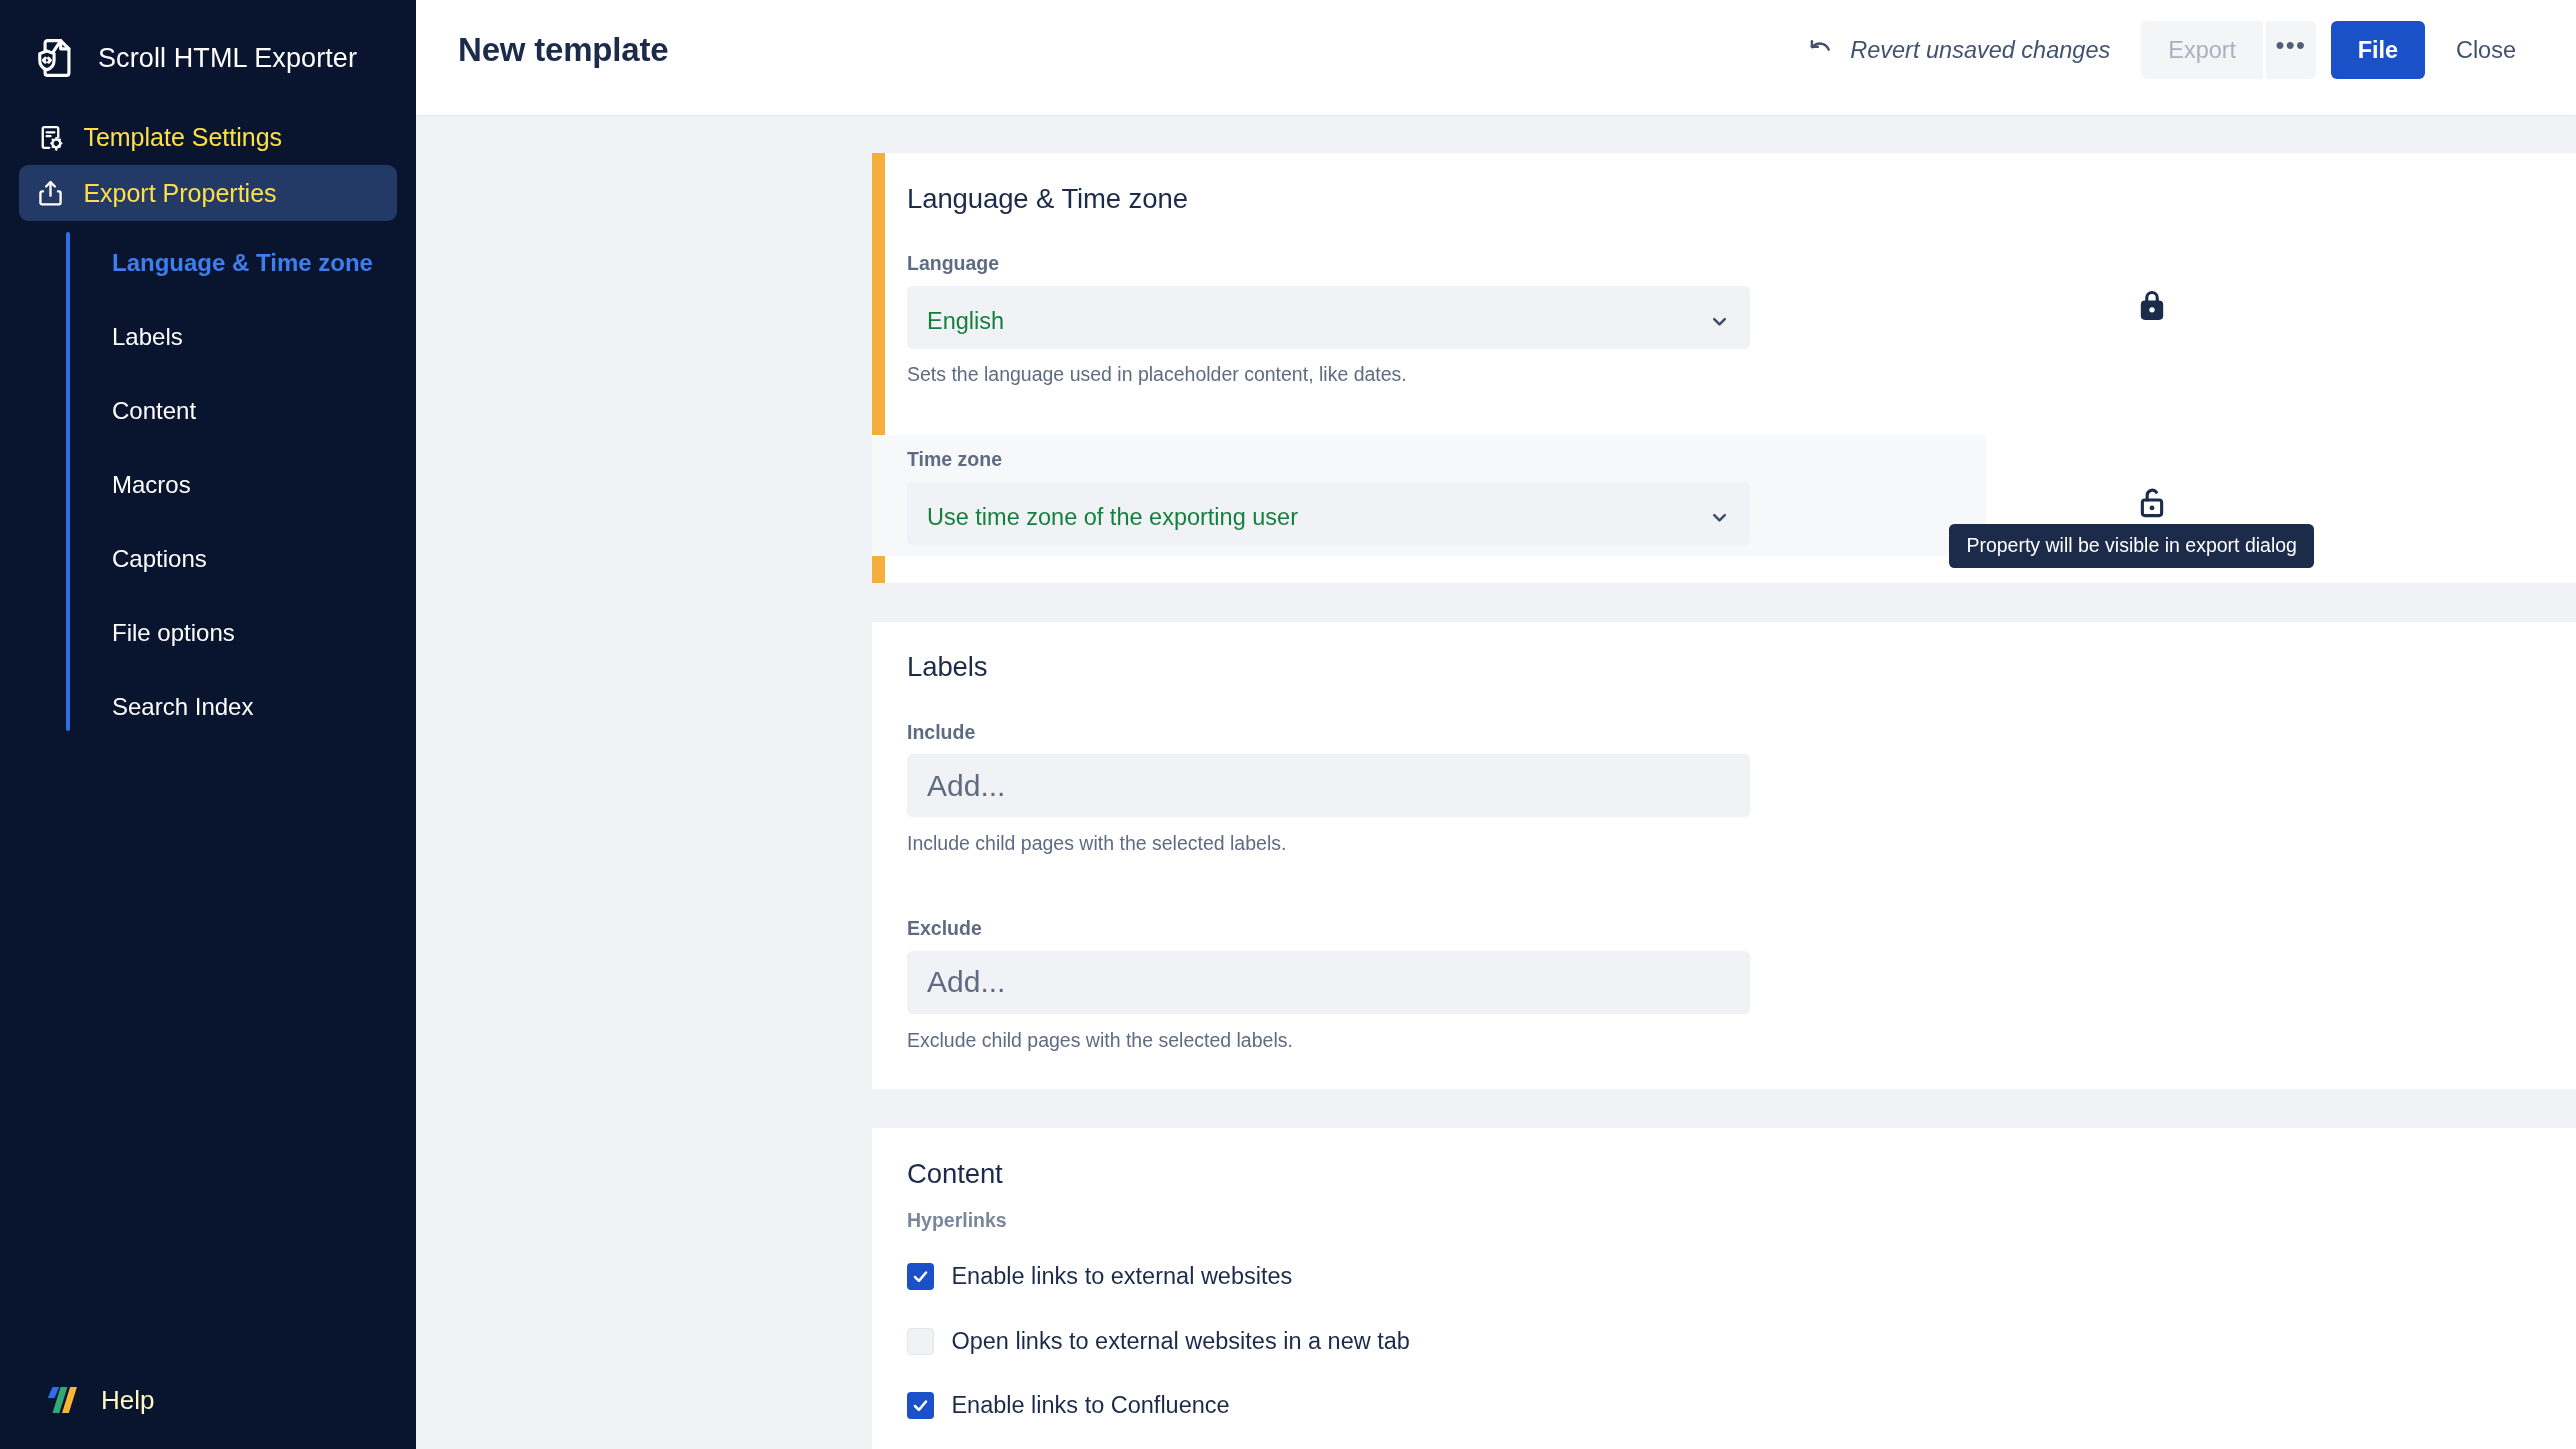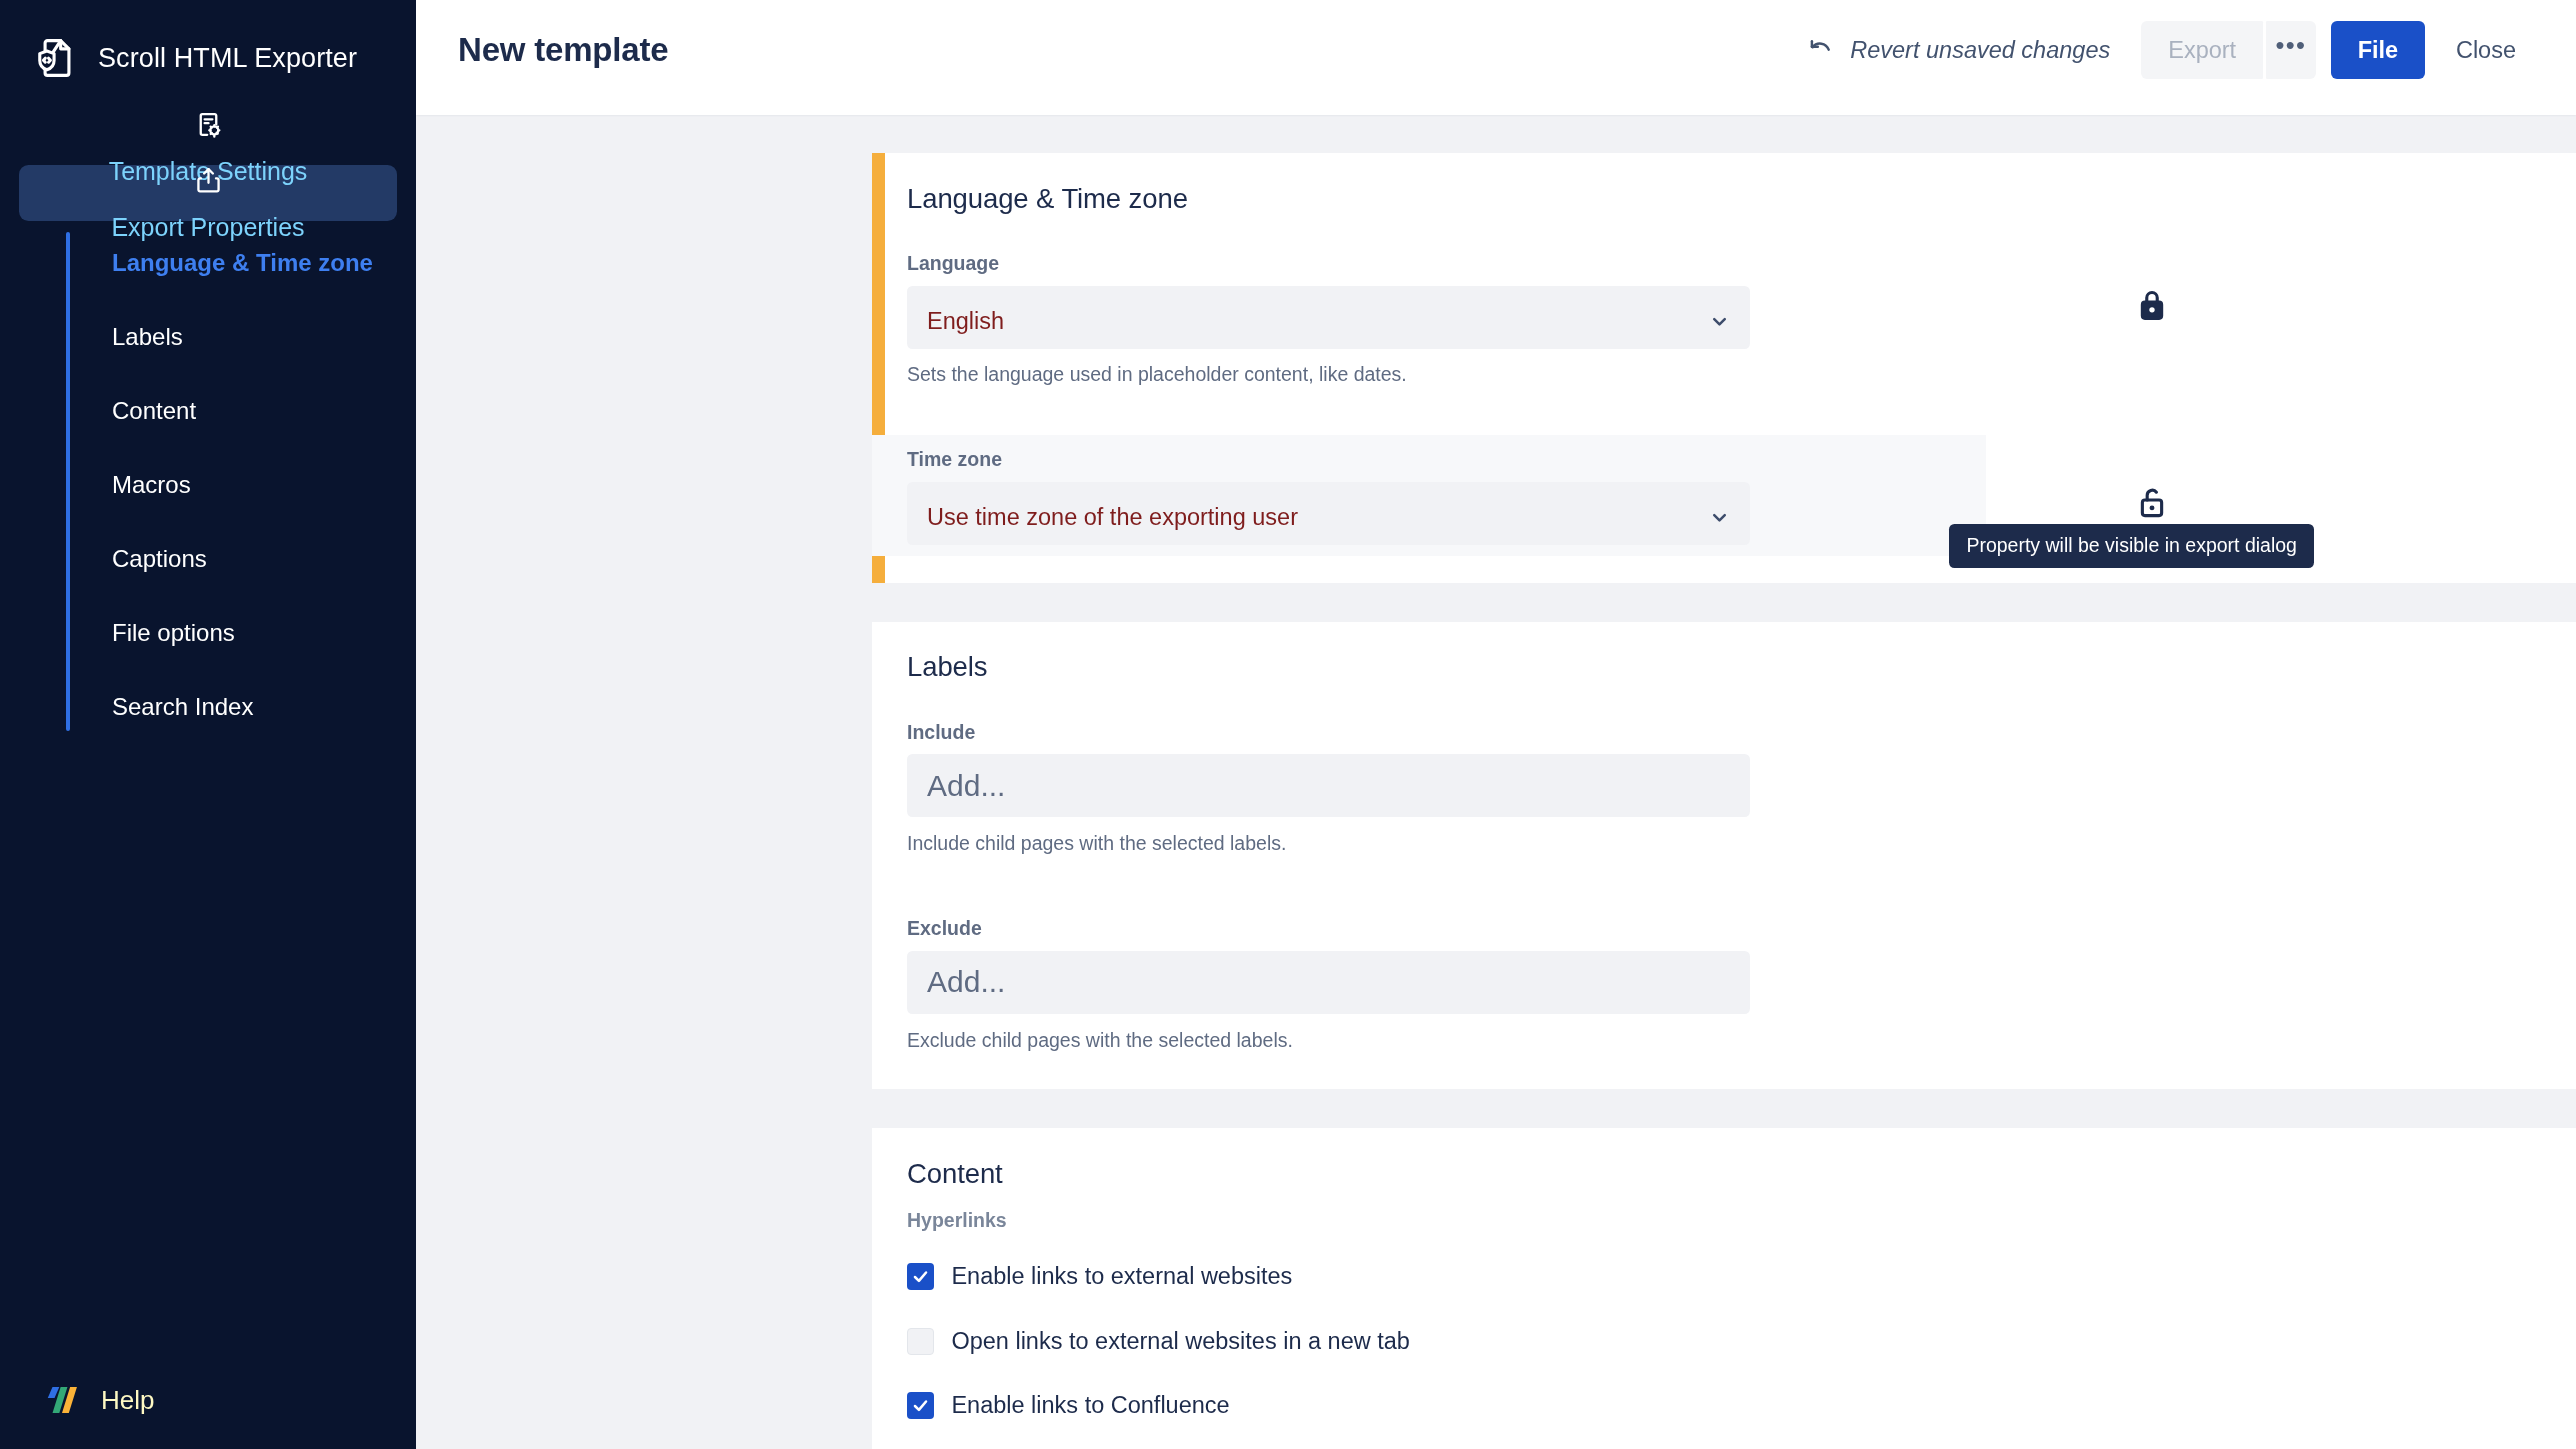--- a/index.html
+++ b/index.html
@@ -24,21 +24,21 @@
   }
   .brand-logo { width: 44px; height: 44px; flex: 0 0 44px; }
   .brand-name {
     font-size: 27px; font-weight: 400; letter-spacing: 0.1px; color: #ffffff;
   }
 
   .nav { margin-top: 28px; padding: 0 19px; }
   .nav-item {
     display: flex; align-items: center; gap: 17.4px;
     height: 56px; padding: 0 16px; border-radius: 9.4px;
-    font-size: 25px; color: #7dd3fc; cursor: pointer; flex-direction: column;
+    font-size: 25px; color: #fde047; cursor: pointer;
   }
   .nav-item .nv-ico { width: 31px; height: 31px; flex: 0 0 31px; display:flex; align-items:center; justify-content:center;}
   .nav-item.active { background: #233a66; }
 
   .subnav { position: relative; margin-top: 5.4px; padding-left: 64px; }
   .subnav::before {
     content: ""; position: absolute; left: 66px; top: 5.4px;
     width: 4px; height: 499px; background: #2f6fe4; border-radius: 2px;
   }
   .subnav-item {
@@ -108,21 +108,21 @@
 
   .field-row { position: relative; padding: 13.4px 0 10.7px 0; }
   .field-row.hovered { background: #f7f8fa; width: 1114px; }
   .field-inner { padding-left: 35px; }
 
   .field-label { font-size: 19.5px; font-weight: 700; color: #5f6b82; margin-bottom: 10.7px; }
   .select {
     width: 843px; height: 63px; background: #f1f2f5;
     border-radius: 5.4px; display: flex; align-items: center;
     justify-content: space-between; padding: 8px 19px 0 20px;
-    font-size: 23.5px; color: #7f1d1d; cursor: pointer;
+    font-size: 23.5px; color: #15803d; cursor: pointer;
   }
   .chev { width: 23px; height: 23px; flex: 0 0 23px; }
   .field-help { font-size: 19.5px; color: #5f6b82; margin-top: 14.8px; }
   .field-gap { height: 38px; }
 
   .lock-slot {
     position: absolute; left: 1248px; top: 0;
     width: 64px; display: flex; align-items: center; justify-content: center;
     cursor: pointer;
   }

